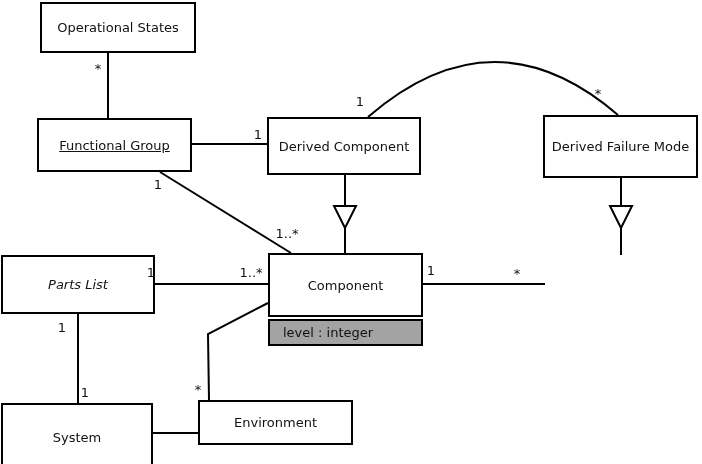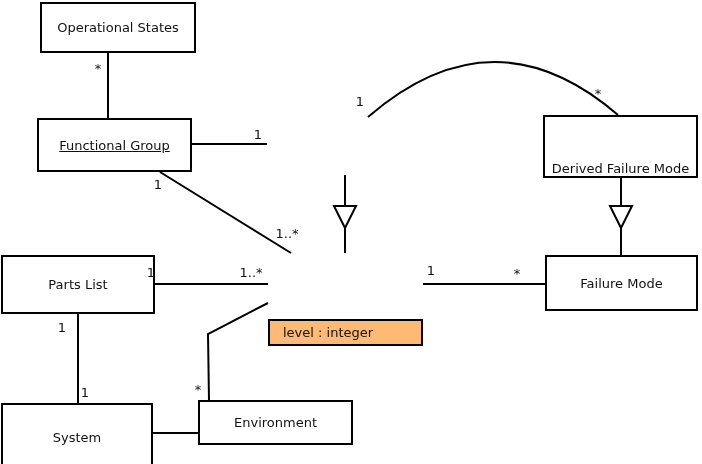--- a/index.html
+++ b/index.html
@@ -42,21 +42,21 @@
     display: flex;
     align-items: center;
     justify-content: center;
     font-size: 13px;
     white-space: nowrap;
   }
   .uml-attr {
     position: absolute;
     box-sizing: border-box;
     border: 2px solid #000000;
-    background: #fdba74;
+    background: #a3a3a3;
     display: flex;
     align-items: center;
     justify-content: flex-start;
     padding-left: 13px;
     font-size: 13px;
     white-space: nowrap;
   }
   .mult {
     position: absolute;
     transform: translate(-50%, -50%);
@@ -101,36 +101,39 @@
   </svg>
 
   <div class="uml-class" style="left:40px; top:2px; width:156px; height:51px;">
     <span>Operational States</span>
   </div>
 
   <div class="uml-class" style="left:37px; top:118px; width:155px; height:54px;text-decoration:underline;">
     <span>Functional Group</span>
   </div>
 
+  <div class="uml-class" style="left:267px; top:117px; width:154px; height:58px;">
+    <span>Derived Component</span>
+  </div>
 
-  <div class="uml-class" style="left:543px; top:115px; width:155px; height:63px;align-items:flex-end;">
+  <div class="uml-class" style="left:543px; top:115px; width:155px; height:63px;">
     <span>Derived Failure Mode</span>
   </div>
 
-  <div class="uml-class" style="left:1px; top:255px; width:154px; height:59px;">
+  <div class="uml-class" style="left:1px; top:255px; width:154px; height:59px;font-style:italic;">
     <span>Parts List</span>
   </div>
 
+  <div class="uml-class" style="left:268px; top:253px; width:155px; height:64px;">
+    <span>Component</span>
+  </div>
   <div class="uml-attr" style="left:268px; top:319px; width:155px; height:27px;">
     <span>level : integer</span>
   </div>
 
-  <div class="uml-class" style="left:545px; top:255px; width:153px; height:56px;">
-    <span>Failure Mode</span>
-  </div>
 
   <div class="uml-class" style="left:1px; top:403px; width:152px; height:68px;">
     <span>System</span>
   </div>
 
   <div class="uml-class" style="left:198px; top:400px; width:155px; height:45px;">
     <span>Environment</span>
   </div>
 
   <span class="mult" style="left:98px;  top:68px;">*</span>

